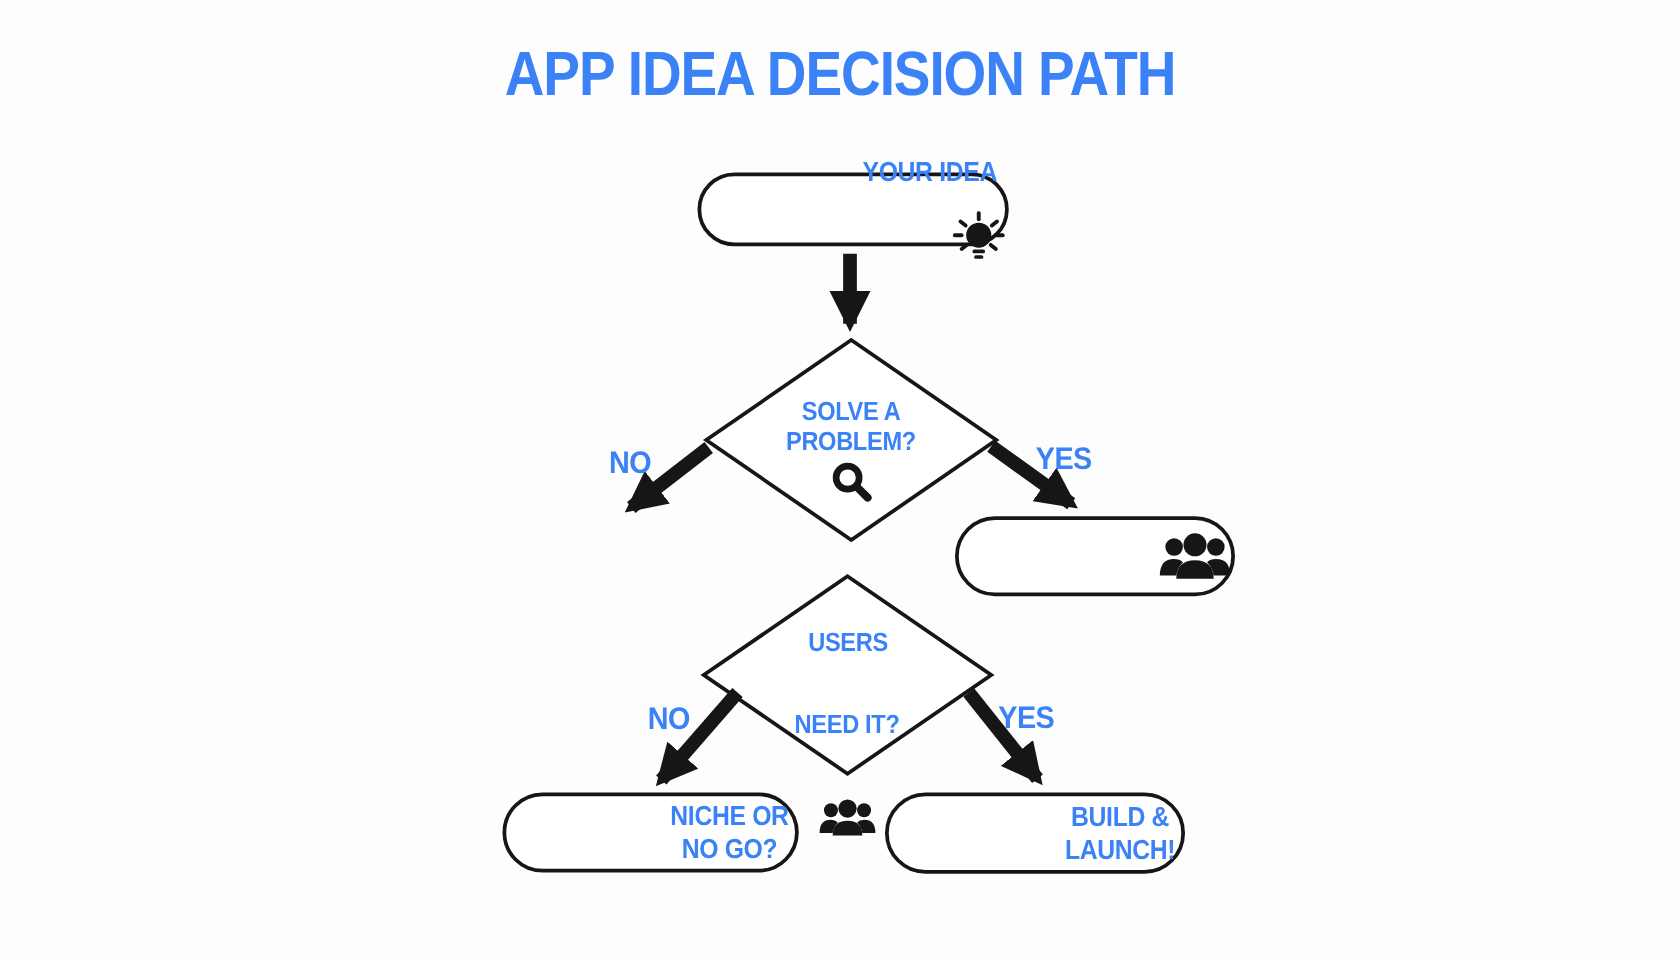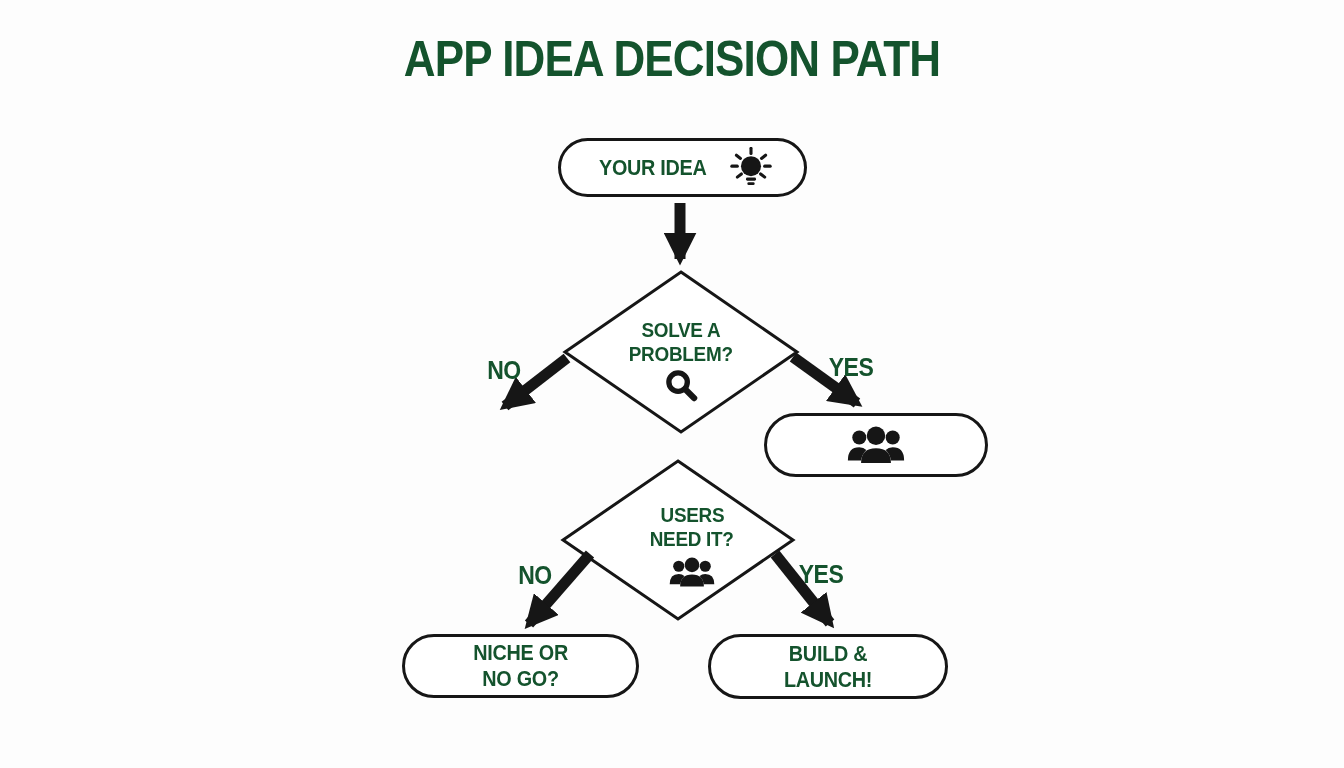--- a/index.html
+++ b/index.html
@@ -1,32 +1,33 @@
 <!DOCTYPE html>
 <html><head>
 <meta charset="utf-8">
 <style>
   * { margin:0; padding:0; box-sizing:border-box; }
   html,body { background:#ffffff; }
   .canvas {
     position:relative; width:1344px; height:768px;
     background:#fdfdfd; overflow:hidden;
-    font-family:"Liberation Sans", sans-serif; color:#14532d;
+    font-family:"Liberation Sans", sans-serif; color:#3b82f6;
   }
   .title {
     position:absolute; top:30px; left:0; width:100%;
     text-align:center; font-size:50px; font-weight:800;
     letter-spacing:-1px; transform:scaleX(0.88); transform-origin:50% 50%;
     white-space:nowrap;
   }
   .shapes { position:absolute; left:0; top:0; }
   .pill {
     position:absolute; background:#ffffff; border:3px solid #161616;
-    border-radius:40px; display:flex; align-items:center; justify-content:center;
+    border-radius:40px; display:flex; align-items:flex-end; justify-content:center;
     gap:18px;
+    flex-direction:column;
   }
   .plabel {
     font-weight:700; font-size:22px; line-height:26px; text-align:center;
     letter-spacing:-0.3px; transform:scaleX(0.9); transform-origin:50% 50%;
     white-space:nowrap;
   }
   .plabel .l { display:block; }
   .dtext {
     position:absolute; display:flex; flex-direction:column; align-items:center;
     text-align:left; font-weight:700; font-size:21px; line-height:24px;
@@ -100,21 +101,21 @@
     <svg class="icon" width="58" height="39" viewBox="0 0 66 44">
       <circle cx="14" cy="13" r="8" fill="#161616"></circle>
       <circle cx="52" cy="13" r="8" fill="#161616"></circle>
       <path d="M1,39 q0,-15 13,-15 q5,0 8,3 q-5,5 -6,12 z" fill="#161616"></path>
       <path d="M65,39 q0,-15 -13,-15 q-5,0 -8,3 q5,5 6,12 z" fill="#161616"></path>
       <circle cx="33" cy="11" r="10.5" fill="#161616"></circle>
       <path d="M16,42 q0,-17 17,-17 q17,0 17,17 z" fill="#161616"></path>
     </svg>
   </div>
 
-  <div class="dtext" style="left:595px; top:503px; width:194px;">
+  <div class="dtext" style="left:581px; top:503px; width:194px;gap:41px;">
     <span class="l">USERS</span>
     <span class="l">NEED IT?</span>
     <svg class="icon" width="46" height="31" viewBox="0 0 66 44" style="margin-top:6px;">
       <circle cx="14" cy="13" r="8" fill="#161616"></circle>
       <circle cx="52" cy="13" r="8" fill="#161616"></circle>
       <path d="M1,39 q0,-15 13,-15 q5,0 8,3 q-5,5 -6,12 z" fill="#161616"></path>
       <path d="M65,39 q0,-15 -13,-15 q-5,0 -8,3 q5,5 6,12 z" fill="#161616"></path>
       <circle cx="33" cy="11" r="10.5" fill="#161616"></circle>
       <path d="M16,42 q0,-17 17,-17 q17,0 17,17 z" fill="#161616"></path>
     </svg>

